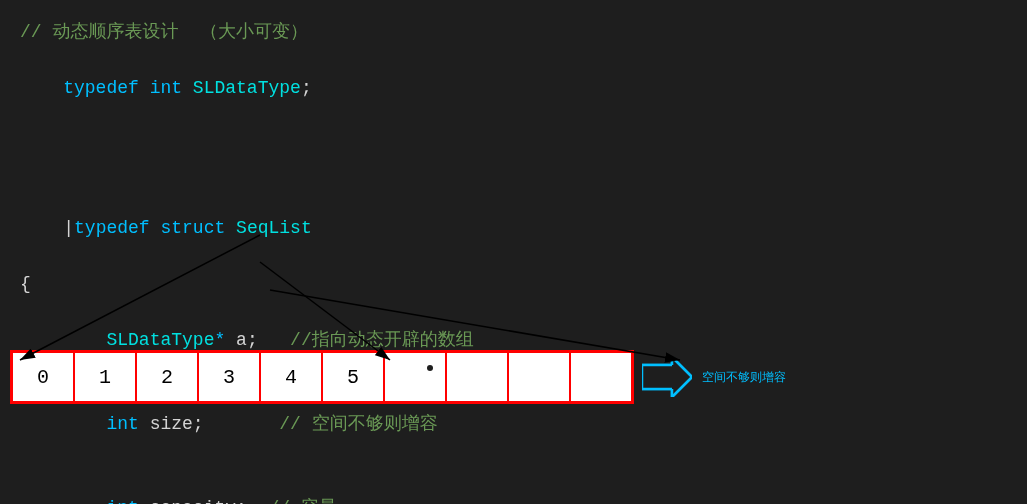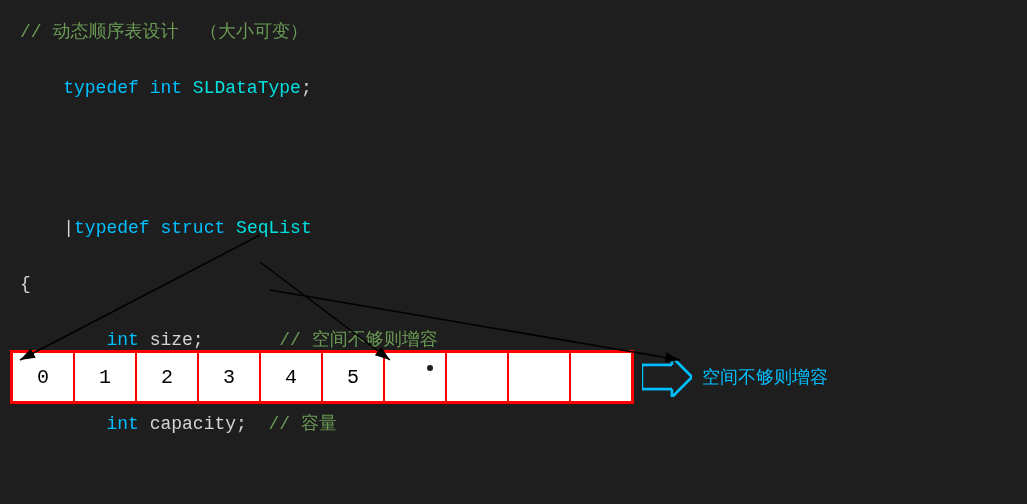--- a/index.html
+++ b/index.html
@@ -55,21 +55,21 @@
       justify-content: center;
       font-size: 20px;
       color: #000;
       background: #fff;
     }
     .array-cell.empty {
       background: #fff;
     }
     .expand-text {
       color: #00bfff;
-      font-size: 18px;
+      font-size: 12px;
       font-family: 'SimHei', 'Microsoft YaHei', sans-serif;
       margin-left: 10px;
       white-space: nowrap;
     }
 
     
     .arrows-svg {
       position: absolute;
       top: 0;
       left: 0;
@@ -85,20 +85,23 @@
   <div class="code-line comment">// 动态顺序表设计  （大小可变）</div>
   <div class="code-line">
     <span class="keyword">typedef </span><span class="keyword">int </span><span class="type-name">SLDataType</span><span class="normal">;</span>
   </div>
   <div class="code-line" style="height:28px;">&nbsp;</div>
   <div class="code-line" style="height:28px;">&nbsp;</div>
   <div class="code-line">
     <span style="color:#d4d4d4;">|</span><span class="keyword">typedef </span><span class="keyword">struct </span><span class="type-name">SeqList</span>
   </div>
   <div class="code-line normal">{</div>
+  <div class="code-line">
+    <span class="normal">    </span><span class="type-name">SLDataType</span><span class="keyword">* </span><span class="normal">a;   </span><span class="comment">//指向动态开辟的数组</span>
+  </div>
   <div class="code-line">
     <span class="normal">    </span><span class="keyword">int </span><span class="normal">size;       </span><span class="comment">// 空间不够则增容</span>
   </div>
   <div class="code-line">
     <span class="normal">    </span><span class="keyword">int </span><span class="normal">capacity;  </span><span class="comment">// 容量</span>
   </div>
 
 </div>
 
 <div class="diagram-area">

